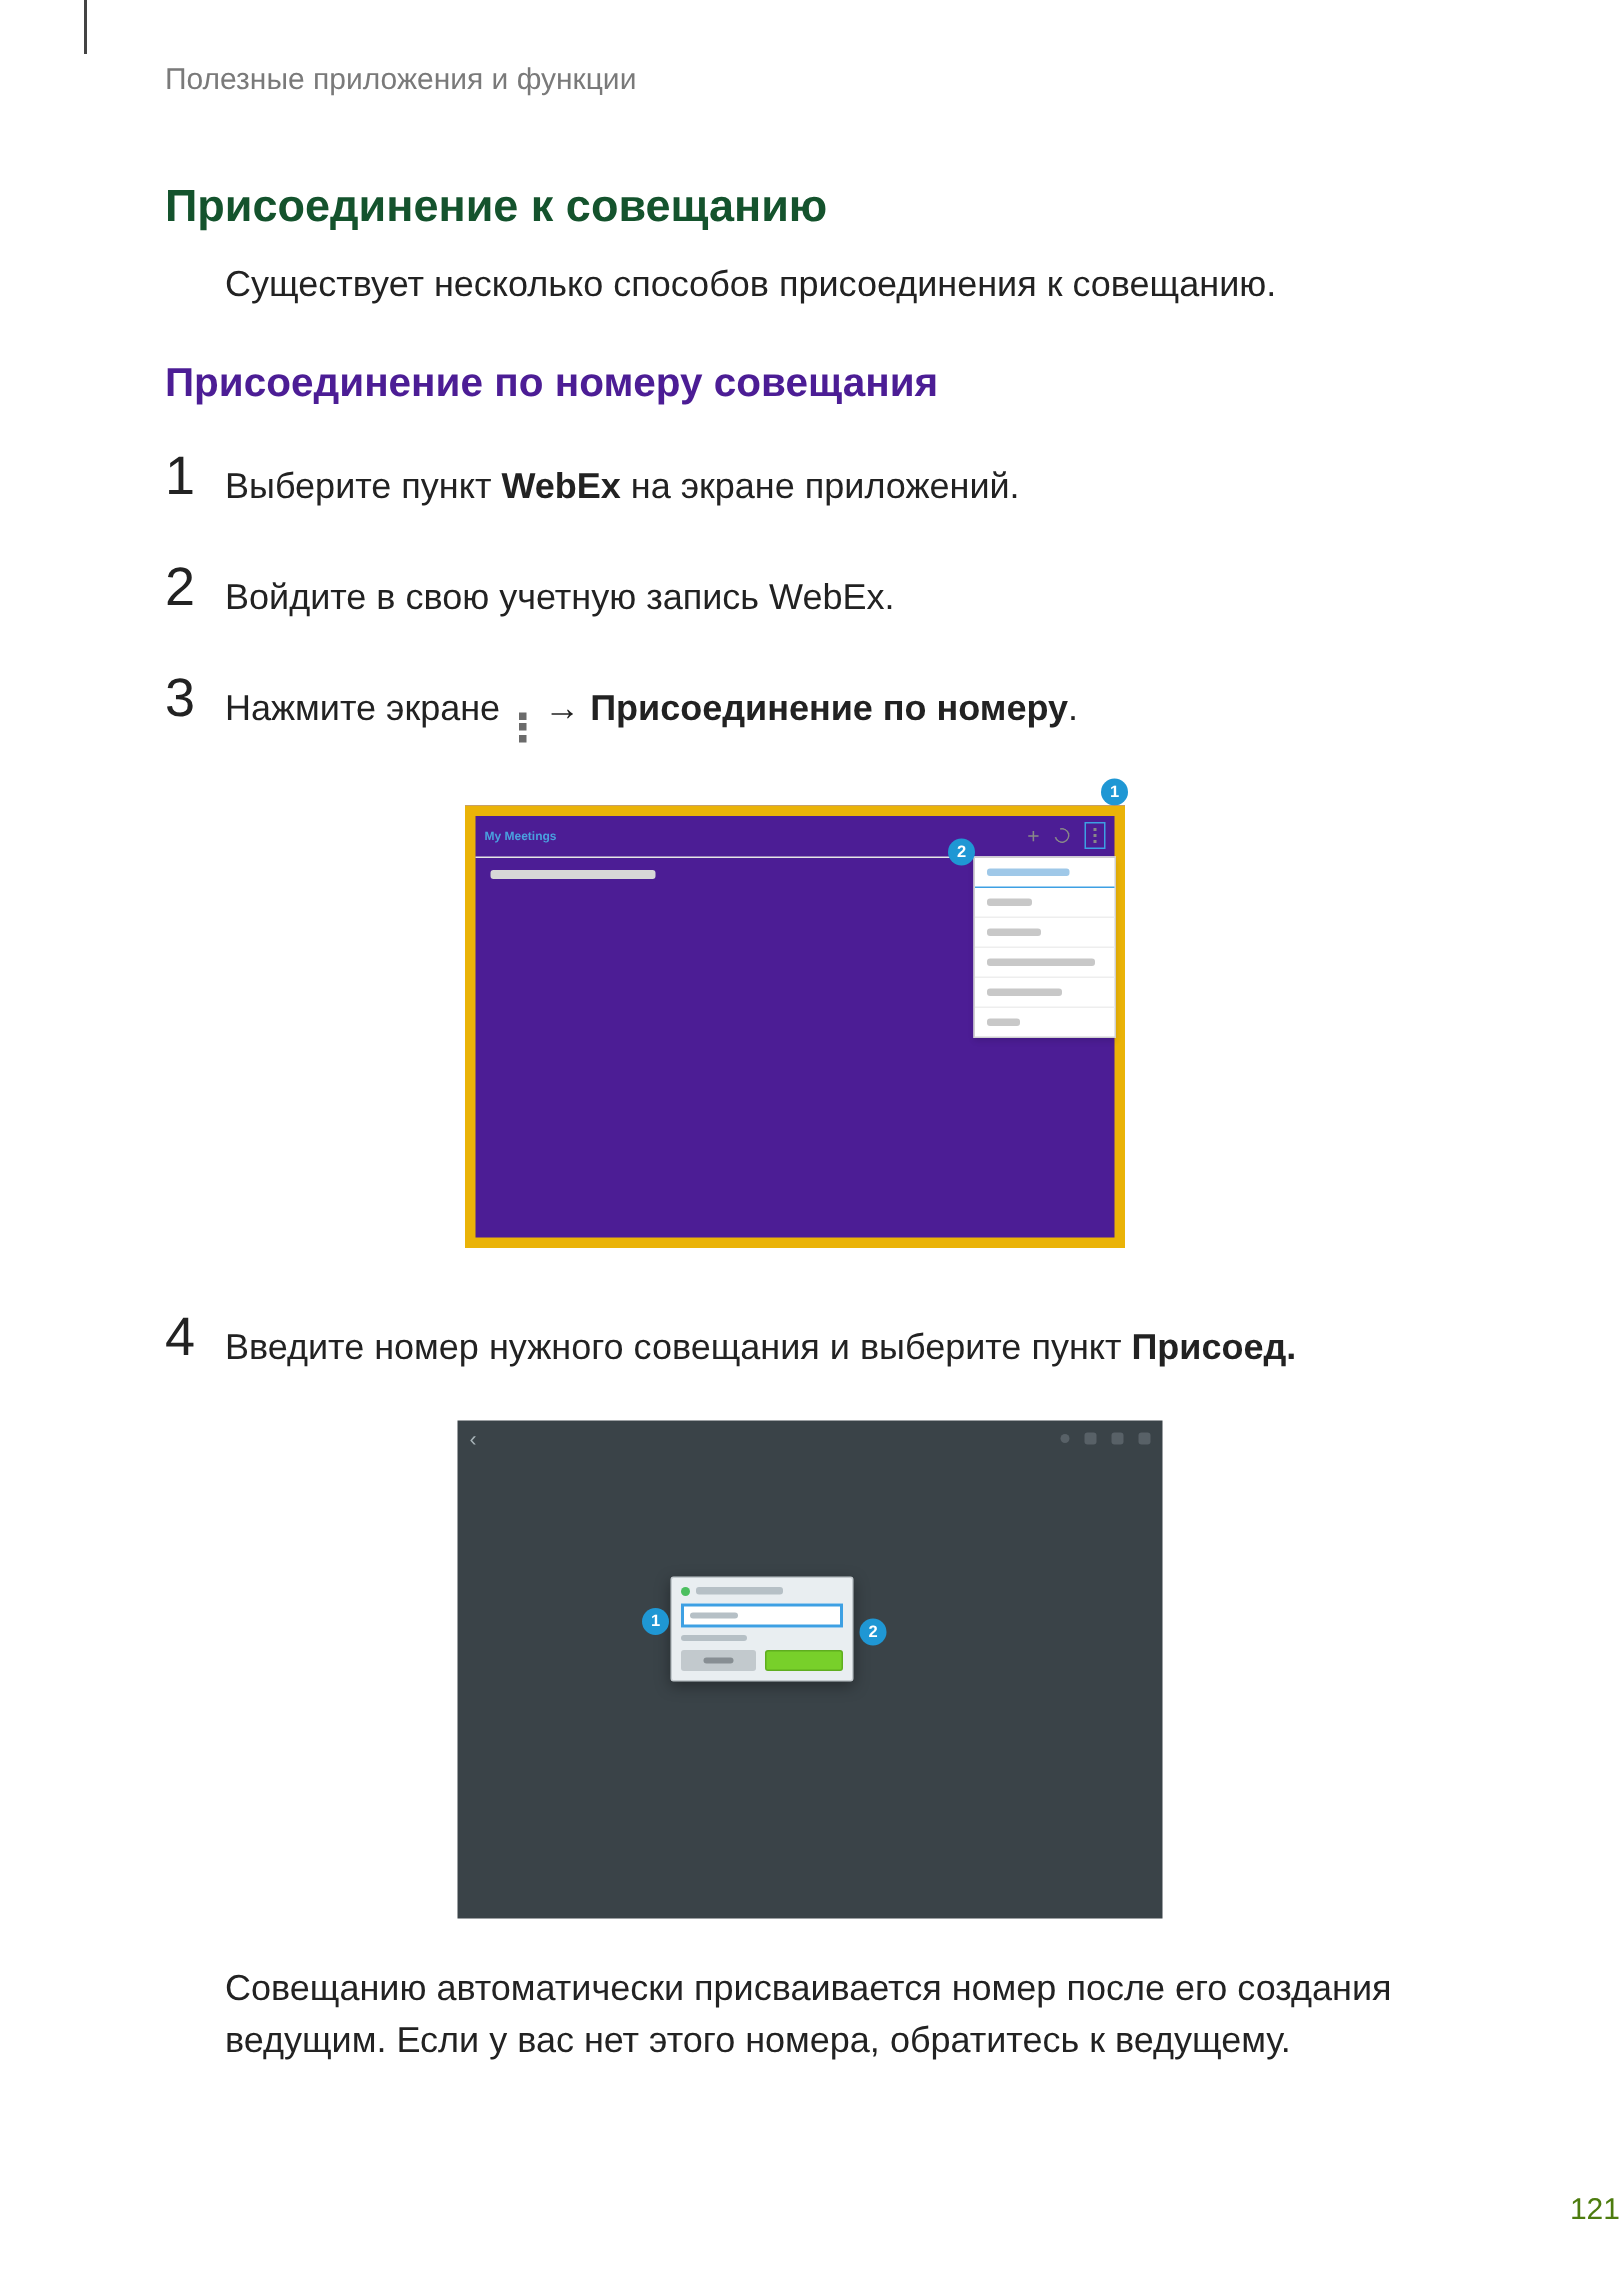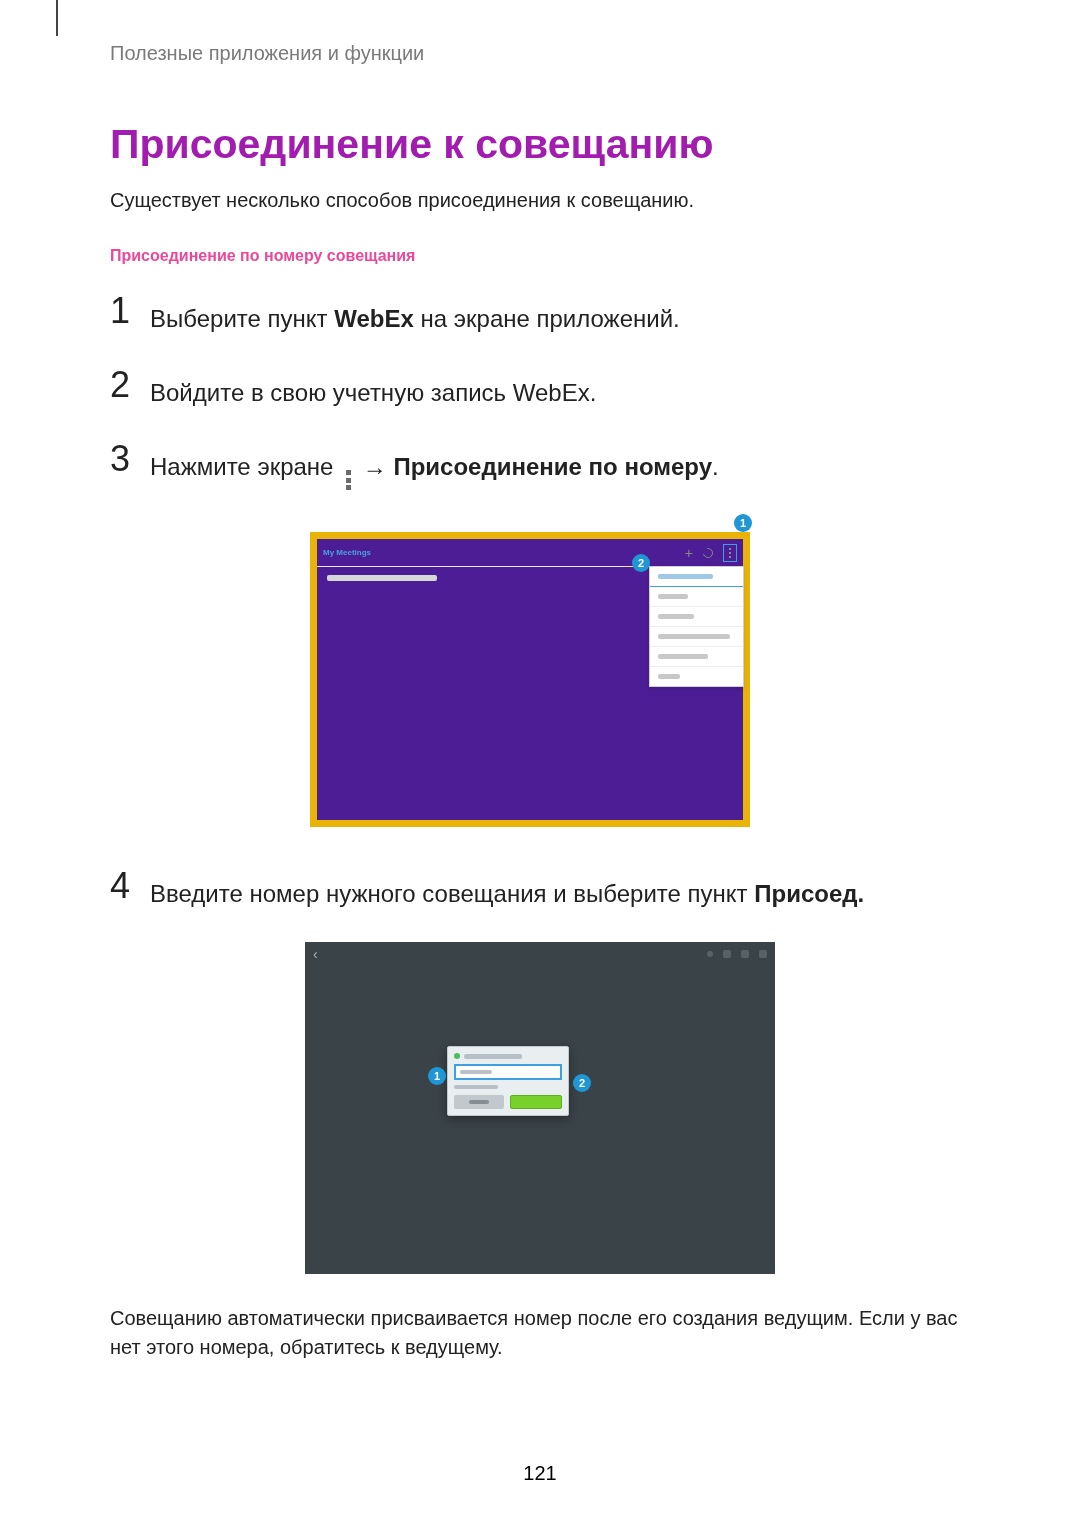--- a/index.html
+++ b/index.html
@@ -1,22 +1,22 @@
 <!DOCTYPE html>
 <html><head>
 <meta charset="utf-8">
 <style>
   * { box-sizing: border-box; margin: 0; padding: 0; }
   html, body { width: 1080px; height: 1527px; background: #fff; font-family: Arial, Helvetica, sans-serif; color: #222; }
   .page { position: relative; width: 1080px; height: 1527px; padding: 32px 110px 0 110px; }
   .tab-marker { position: absolute; left: 56px; top: 0; width: 2px; height: 36px; background: #444; }
   .breadcrumb { font-size: 20px; color: #7a7a7a; margin: 10px 0 56px 0; font-weight: 400; }
-  .h1 { font-size: 41px; color: #a21caf; font-weight: 700; margin-bottom: 18px; }
-  .p  { font-size: 20px; color: #222; line-height: 1.45; }
-  .h2 { font-size: 16px; color: #ec4899; font-weight: 700; margin: 32px 0 28px 0; }
+  .h1 { font-size: 30px; color: #14532d; font-weight: 700; margin-bottom: 18px; }
+  .p  { font-size: 24px; color: #222; line-height: 1.45; margin-left: 40px; }
+  .h2 { font-size: 27px; color: #4c1d95; font-weight: 700; margin: 32px 0 28px 0; }
   .step { display: flex; align-items: flex-start; margin-bottom: 30px; }
   .step-num { font-size: 36px; color: #222; font-weight: 400; width: 40px; flex-shrink: 0; line-height: 1; }
   .step-body { font-size: 24px; color: #222; line-height: 1.5; padding-top: 8px; }
   .step-body b { font-weight: 700; }
 
   
   .ovf-inline { display: inline-flex; flex-direction: column; justify-content: space-between; align-items: center; width: 8px; height: 20px; margin: 0 4px -2px 4px; }
   .ovf-inline span { width: 5px; height: 5px; background: #6b6b6b; }
 
   
@@ -59,21 +59,21 @@
   .s2-input { height: 16px; border: 2px solid #3da0e3; background: #fff; margin-bottom: 5px; display: flex; align-items: center; padding-left: 4px; }
   .s2-input .ph { height: 4px; width: 32px; background: #b6c0c6; border-radius: 2px; }
   .s2-row { display: flex; align-items: center; gap: 6px; margin-bottom: 6px; }
   .s2-row .l { height: 4px; width: 44px; background: #b6c0c6; border-radius: 2px; }
   .s2-btnrow { display: flex; gap: 6px; }
   .s2-btn { flex: 1; height: 14px; border-radius: 2px; display: flex; align-items: center; justify-content: center; }
   .s2-btn.cancel { background: #c2c9cd; }
   .s2-btn.join { background: #78d02a; border: 1px solid #5fae1f; }
   .s2-btn .bl { height: 4px; width: 20px; background: rgba(120,128,133,0.8); border-radius: 2px; }
 
-  .page-num { position: absolute; bottom: 42px; left: 0; width: 100%; text-align: center; font-size: 20px; color: #000000; }
+  .page-num { position: absolute; bottom: 42px; left: 0; width: 100%; text-align: right; font-size: 20px; color: #4d7c0f; }
 </style>
 </head>
 <body>
 
 <div class="page">
   <div class="tab-marker"></div>
 
   <div class="breadcrumb">Полезные приложения и функции</div>
 
   <h1 class="h1">Присоединение к совещанию</h1>

